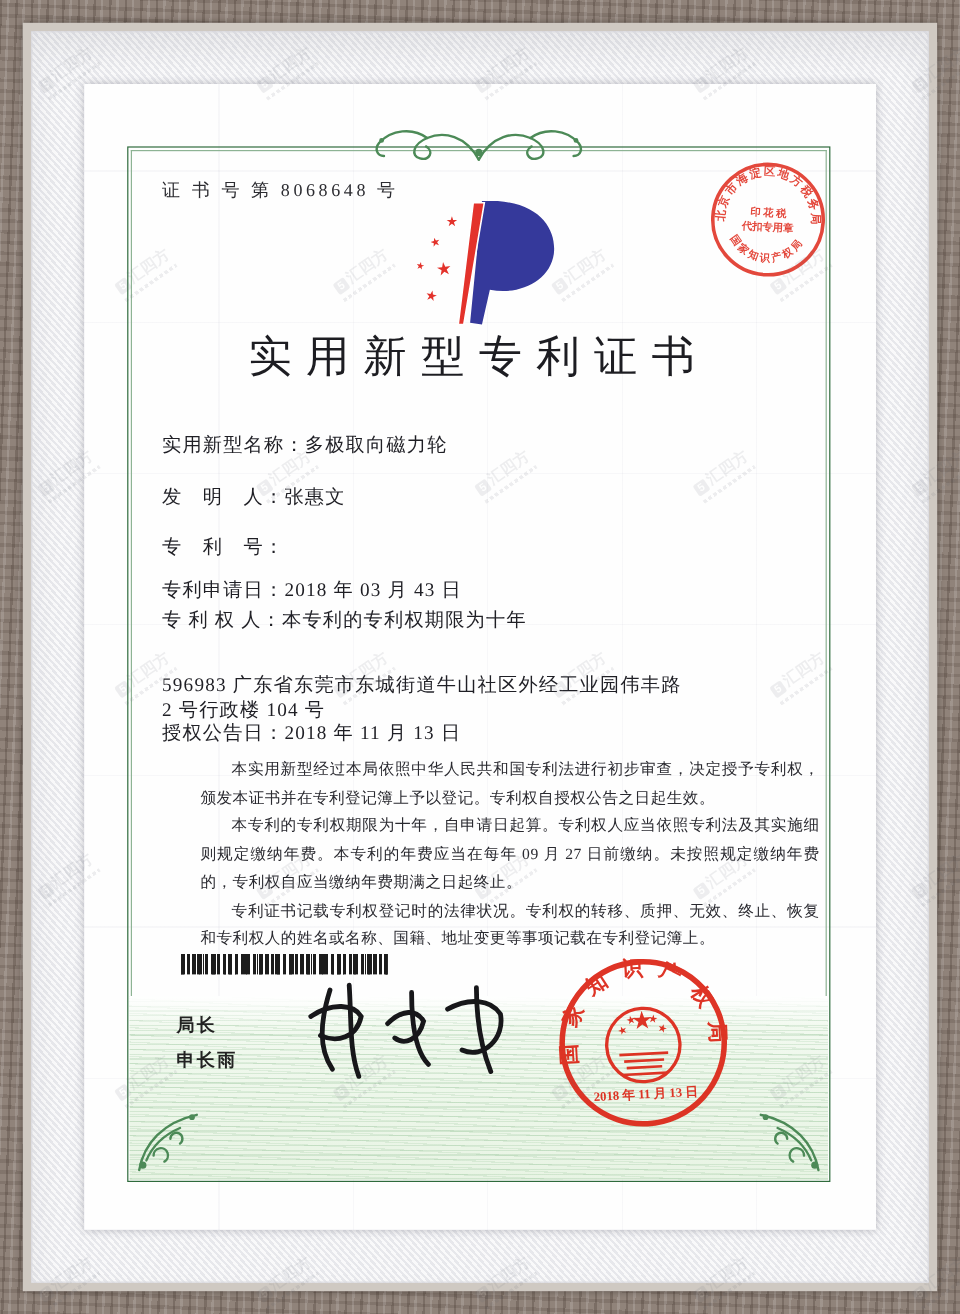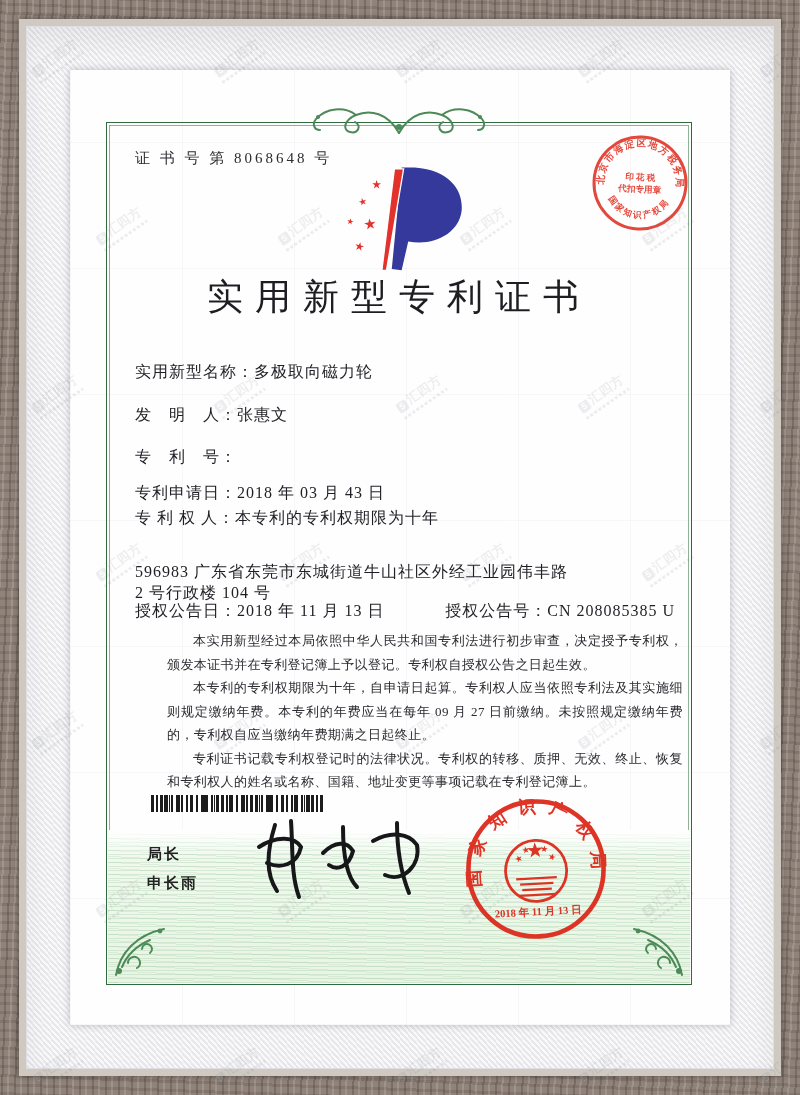--- a/index.html
+++ b/index.html
@@ -177,23 +177,20 @@
         <span class="lab">专 利 权 人：</span>
         <span class="val">本专利的专利权期限为十年</span>
       </div>
       <div class="field-row r6">
         <span class="val">596983 广东省东莞市东城街道牛山社区外经工业园伟丰路 2 号行政楼 104 号</span>
       </div>
 
       <div class="grant-row">
         <span>
           <span>授权公告日：</span><span>2018 年 11 月 13 日</span>
-        </span>
-        <span>
-          <span>授权公告号：</span><span>CN 208085385 U</span>
         </span>
       </div>
 
       <div class="paras">
         <p>本实用新型经过本局依照中华人民共和国专利法进行初步审查，决定授予专利权，颁发本证书并在专利登记簿上予以登记。专利权自授权公告之日起生效。</p>
         <p>本专利的专利权期限为十年，自申请日起算。专利权人应当依照专利法及其实施细则规定缴纳年费。本专利的年费应当在每年 09 月 27 日前缴纳。未按照规定缴纳年费的，专利权自应当缴纳年费期满之日起终止。</p>
         <p>专利证书记载专利权登记时的法律状况。专利权的转移、质押、无效、终止、恢复和专利权人的姓名或名称、国籍、地址变更等事项记载在专利登记簿上。</p>
       </div>
 
       <div class="barcode"></div>

